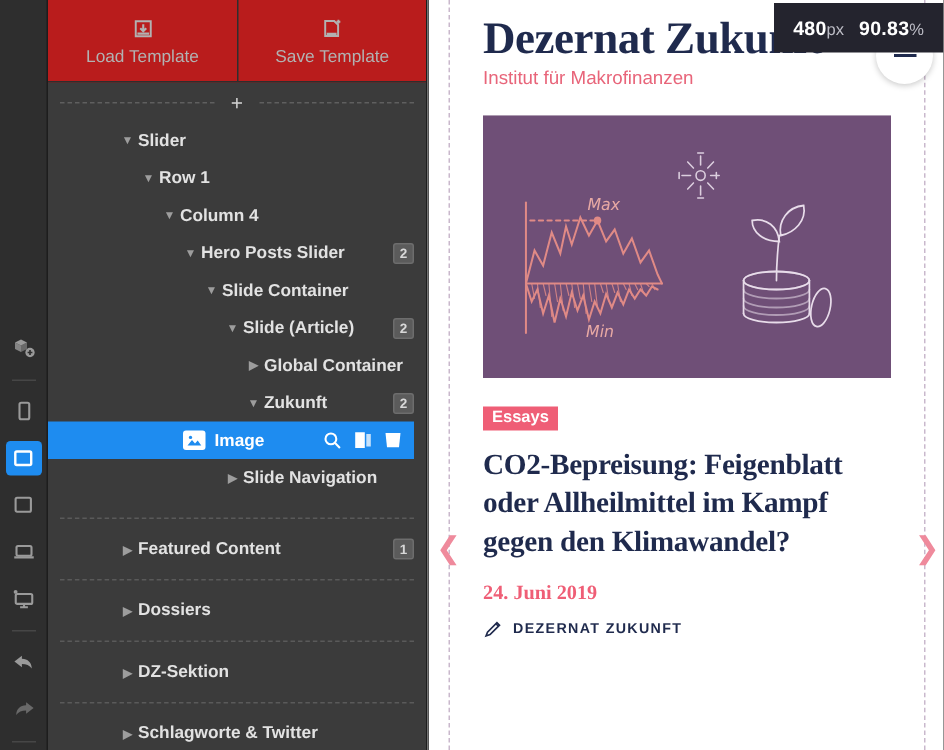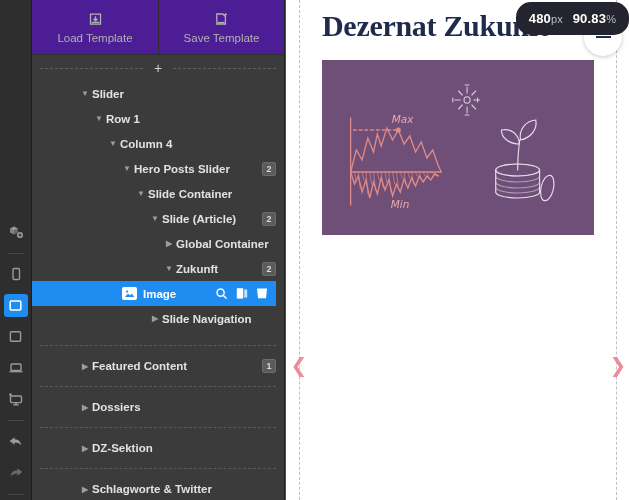--- a/index.html
+++ b/index.html
@@ -37,21 +37,21 @@
     width: 253px; flex: 0 0 253px;
     height: 500px;
     background: #3b3b3b;
     border-right: 1px solid #1d1d1d;
     display: flex; flex-direction: column;
     overflow: hidden;
   }
   .tpl-row {
     display: flex;
     height: 55px;
-    background: #4c1d95;
+    background: #b91c1c;
     border-bottom: 1px solid #2e2e2e;
     flex: 0 0 55px;
   }
   .tpl-btn {
     flex: 1 1 50%;
     display: flex; flex-direction: column;
     align-items: center; justify-content: center;
     gap: 4px;
     color: #b2b2b2;
     font-size: 11.5px;
@@ -224,21 +224,20 @@
   
   .zoom-badge {
     position: absolute;
     top: 2px; right: 0px;
     background: #24242e;
     color: #ffffff;
     padding: 9px 13px;
     display: flex; align-items: flex-start; gap: 10px;
     font-size: 13px; font-weight: bold;
     z-index: 30;
-    border-radius: 15px;
   }
   .zoom-badge .unit { font-size: 11px; font-weight: normal; color: #bdbdc6; }
   .zoom-badge .num { letter-spacing: 0.2px; }
 
   .menu-fab {
     position: absolute;
     top: 18px; right: 7px;
     width: 38px; height: 38px;
     background: #ffffff;
     border-radius: 50%;
@@ -475,20 +474,21 @@
   </div>
 
   <div class="preview">
     <div class="preview-edge-l"></div>
     <div class="preview-edge-r"></div>
 
     <div class="page">
 
       <div class="site-header">
         <div class="site-title">Dezernat Zukunft</div>
+        <div class="site-sub">Institut für Makrofinanzen</div>
       </div>
 
       <div class="hero-wrap">
         <div class="hero">
           <svg viewBox="0 0 285 175" preserveAspectRatio="none">
             <rect x="0" y="0" width="285" height="175" fill="#6f4f77"></rect>
 
             <g stroke="#e08a86" fill="none" stroke-width="1.4" stroke-linecap="round">
               <path d="M30 58 L30 145"></path>
               <path d="M30 112 L125 112"></path>
@@ -516,20 +516,34 @@
               <path d="M182 116 a23 6 0 0 0 46 0M182 122 a23 6 0 0 0 46 0M182 127 a23 6 0 0 0 46 0" opacity=".55"></path>
               <ellipse cx="236" cy="128" rx="6.5" ry="13" transform="rotate(14 236 128)"></ellipse>
               <path d="M205 110 C205 96 206 88 207 80"></path>
               <path d="M207 84 C196 84 188 78 188 70 C198 68 206 74 207 84z"></path>
               <path d="M208 80 C218 78 226 70 224 60 C213 61 206 70 208 80z"></path>
             </g>
           </svg>
         </div>
       </div>
 
+      <div class="article">
+        <span class="badge-essays">Essays</span>
+        <div class="headline">CO2-Bepreisung: Feigenblatt oder Allheilmittel im Kampf gegen den Klimawandel?</div>
+        <div class="pubdate">24. Juni 2019</div>
+        <div class="byline">
+          <span>
+            <svg width="13" height="13" viewBox="0 0 13 13" fill="none" stroke="#1f2a4d" stroke-width="1.1">
+              <path d="M2 11 L3 8.4 9.3 2.1 11 3.8 4.7 10.1z"></path>
+              <path d="M8.6 2.8 10.3 4.5"></path>
+            </svg>
+          </span>
+          <span>DEZERNAT ZUKUNFT</span>
+        </div>
+      </div>
     </div>
   </div>
 
   <div class="nav-arrow nav-prev">
     <span>❮</span>
   </div>
   <div class="nav-arrow nav-next">
     <span>❯</span>
   </div>
 

